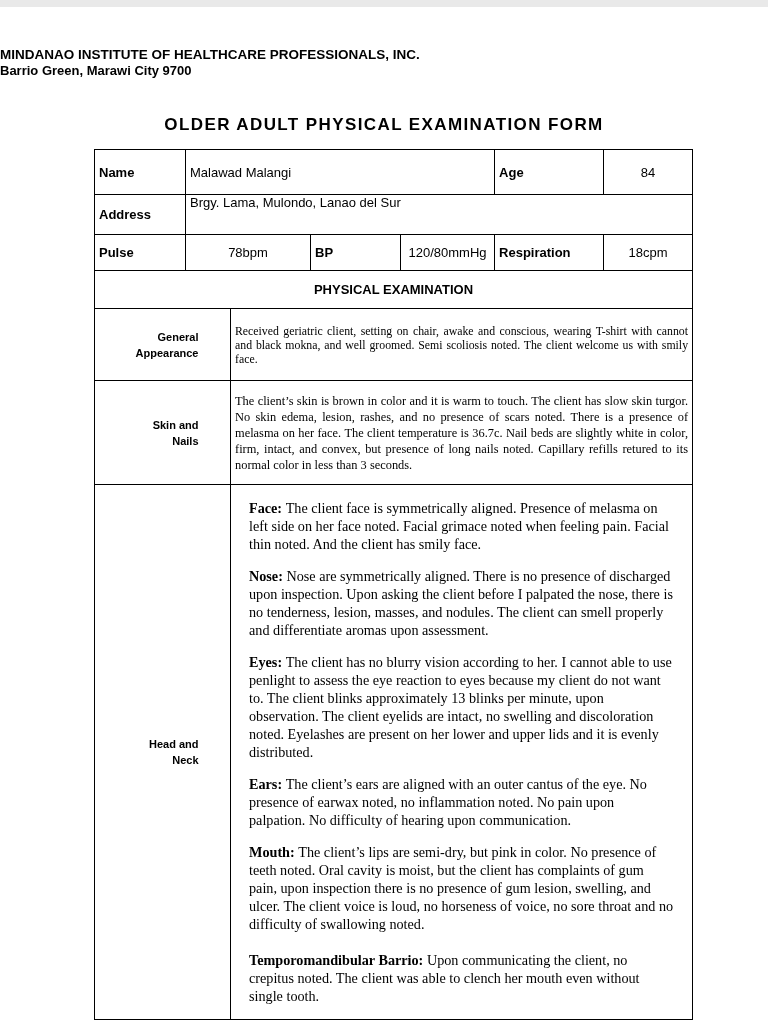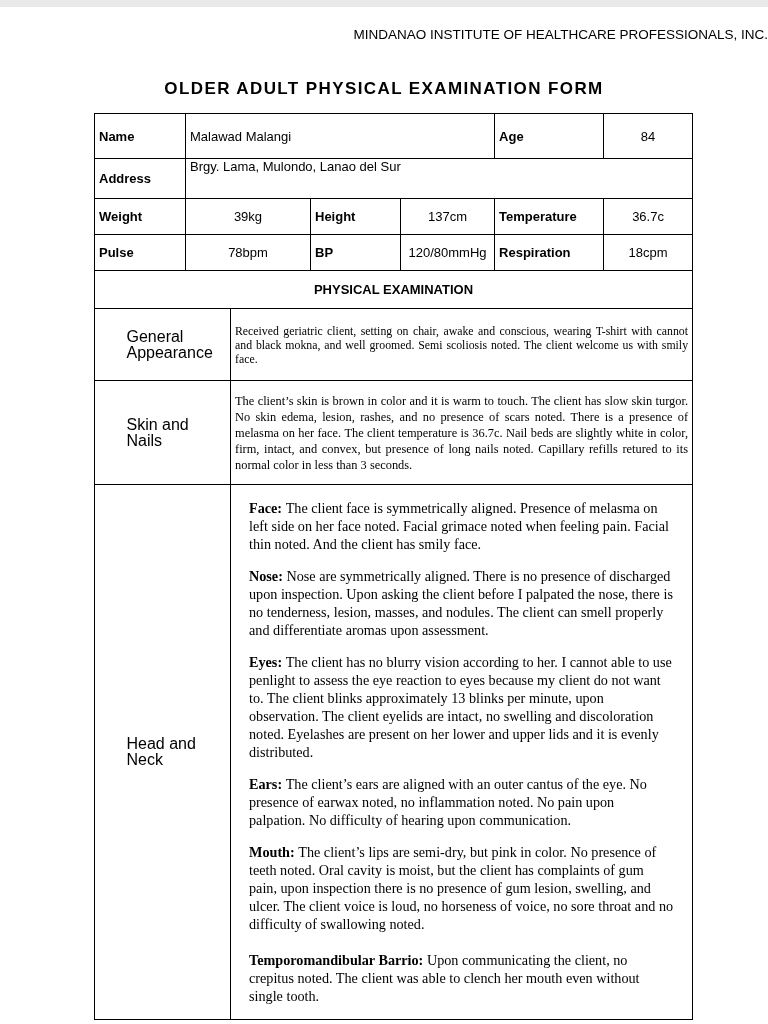--- a/index.html
+++ b/index.html
@@ -2,37 +2,37 @@
 <html><head>
 <meta charset="utf-8">
 <style>
   html,body { margin:0; padding:0; background:#ffffff; }
   .page {
     width:768px; height:1024px; background:#ffffff; color:#000;
     font-family:"Liberation Sans", sans-serif; position:relative; overflow:hidden;
     box-sizing:border-box;
   }
   .page-gap { width:768px; height:7px; background:#e9e9e9; }
-  .doc-header { text-align:right; padding-top:20px; font-weight:normal;
+  .doc-header { text-align:left; padding-top:40px; font-weight:bold;
     font-size:13.5px; line-height:16px; }
   .doc-header .org-address { font-size:13px; }
   .form-title { text-align:center; margin-top:36px; font-size:17px;
     font-weight:bold; letter-spacing:1.4px; }
   table.exam { border-collapse:collapse; table-layout:fixed;
     margin:14px 0 0 94px; width:598px; }
   table.exam td { border:1px solid #000; padding:0 4px; font-size:13px;
     vertical-align:middle; box-sizing:border-box; overflow:hidden; }
   td.lab { font-weight:bold; text-align:left; }
   td.lab-top { vertical-align:top; padding-top:3px; }
   td.val-center { text-align:center; }
   td.val-low { vertical-align:bottom; padding-bottom:7px; text-align:center; }
   td.val-left { text-align:left; padding-left:8px; }
   td.section-banner { text-align:center; font-weight:bold; }
-  .sec-label { width:72px; margin:0 auto; font-weight:normal; text-align:left;
-    line-height:16px; font-size:16px; }
+  .sec-label { width:72px; margin:0 auto; font-weight:bold; text-align:right;
+    line-height:16px; font-size:11px; }
   td.sec-label-cell { text-align:center; }
   td.sec-label-top { vertical-align:top; padding-top:14px; }
   td.sec-text { vertical-align:top; padding:3px 7px 4px 7px; }
   .ga-text { font-family:"Liberation Serif", serif; font-size:11.8px;
     line-height:14px; text-align:justify; }
   .sn-text { font-family:"Liberation Serif", serif; font-size:12.4px;
     line-height:16px; text-align:justify; }
   .hn-text { font-family:"Liberation Serif", serif; font-size:14.2px;
     line-height:18px; text-align:left; }
   .hn-item { margin:14px; }
@@ -40,20 +40,21 @@
   .hn-item b { font-weight:bold; }
 </style>
 </head>
 <body>
 
 <div class="page">
   <div class="page-gap"></div>
 
   <div class="doc-header">
     <div class="org-name">MINDANAO INSTITUTE OF HEALTHCARE PROFESSIONALS, INC.</div>
+    <div class="org-address">Barrio Green, Marawi City 9700</div>
   </div>
 
   <div class="form-title">OLDER ADULT PHYSICAL EXAMINATION FORM</div>
 
   <table class="exam">
     <colgroup>
       <col style="width:91px">
         <col style="width:45px">
         <col style="width:80px">
       <col style="width:90px">
@@ -64,28 +65,20 @@
     <tbody>
       <tr style="height:45px">
         <td class="lab">Name</td>
         <td colspan="4" class="val-left">Malawad Malangi</td>
         <td class="lab">Age</td>
         <td class="val-center">84</td>
       </tr>
       <tr style="height:36px">
         <td class="lab lab-top">Address</td>
         <td colspan="6" class="val-left" style="vertical-align:bottom; padding-bottom:24px;">Brgy. Lama, Mulondo, Lanao del Sur</td>
-      </tr>
-      <tr style="height:36px">
-        <td class="lab lab-top">Weight</td>
-        <td colspan="2" class="val-low">39kg</td>
-        <td class="lab lab-top">Height</td>
-        <td class="val-low">137cm</td>
-        <td class="lab lab-top">Temperature</td>
-        <td class="val-low">36.7c</td>
       </tr>
       <tr style="height:36px">
         <td class="lab lab-top">Pulse</td>
         <td colspan="2" class="val-low">78bpm</td>
         <td class="lab lab-top">BP</td>
         <td class="val-low">120/80mmHg</td>
         <td class="lab lab-top">Respiration</td>
         <td class="val-low">18cpm</td>
       </tr>
       <tr style="height:38px">

